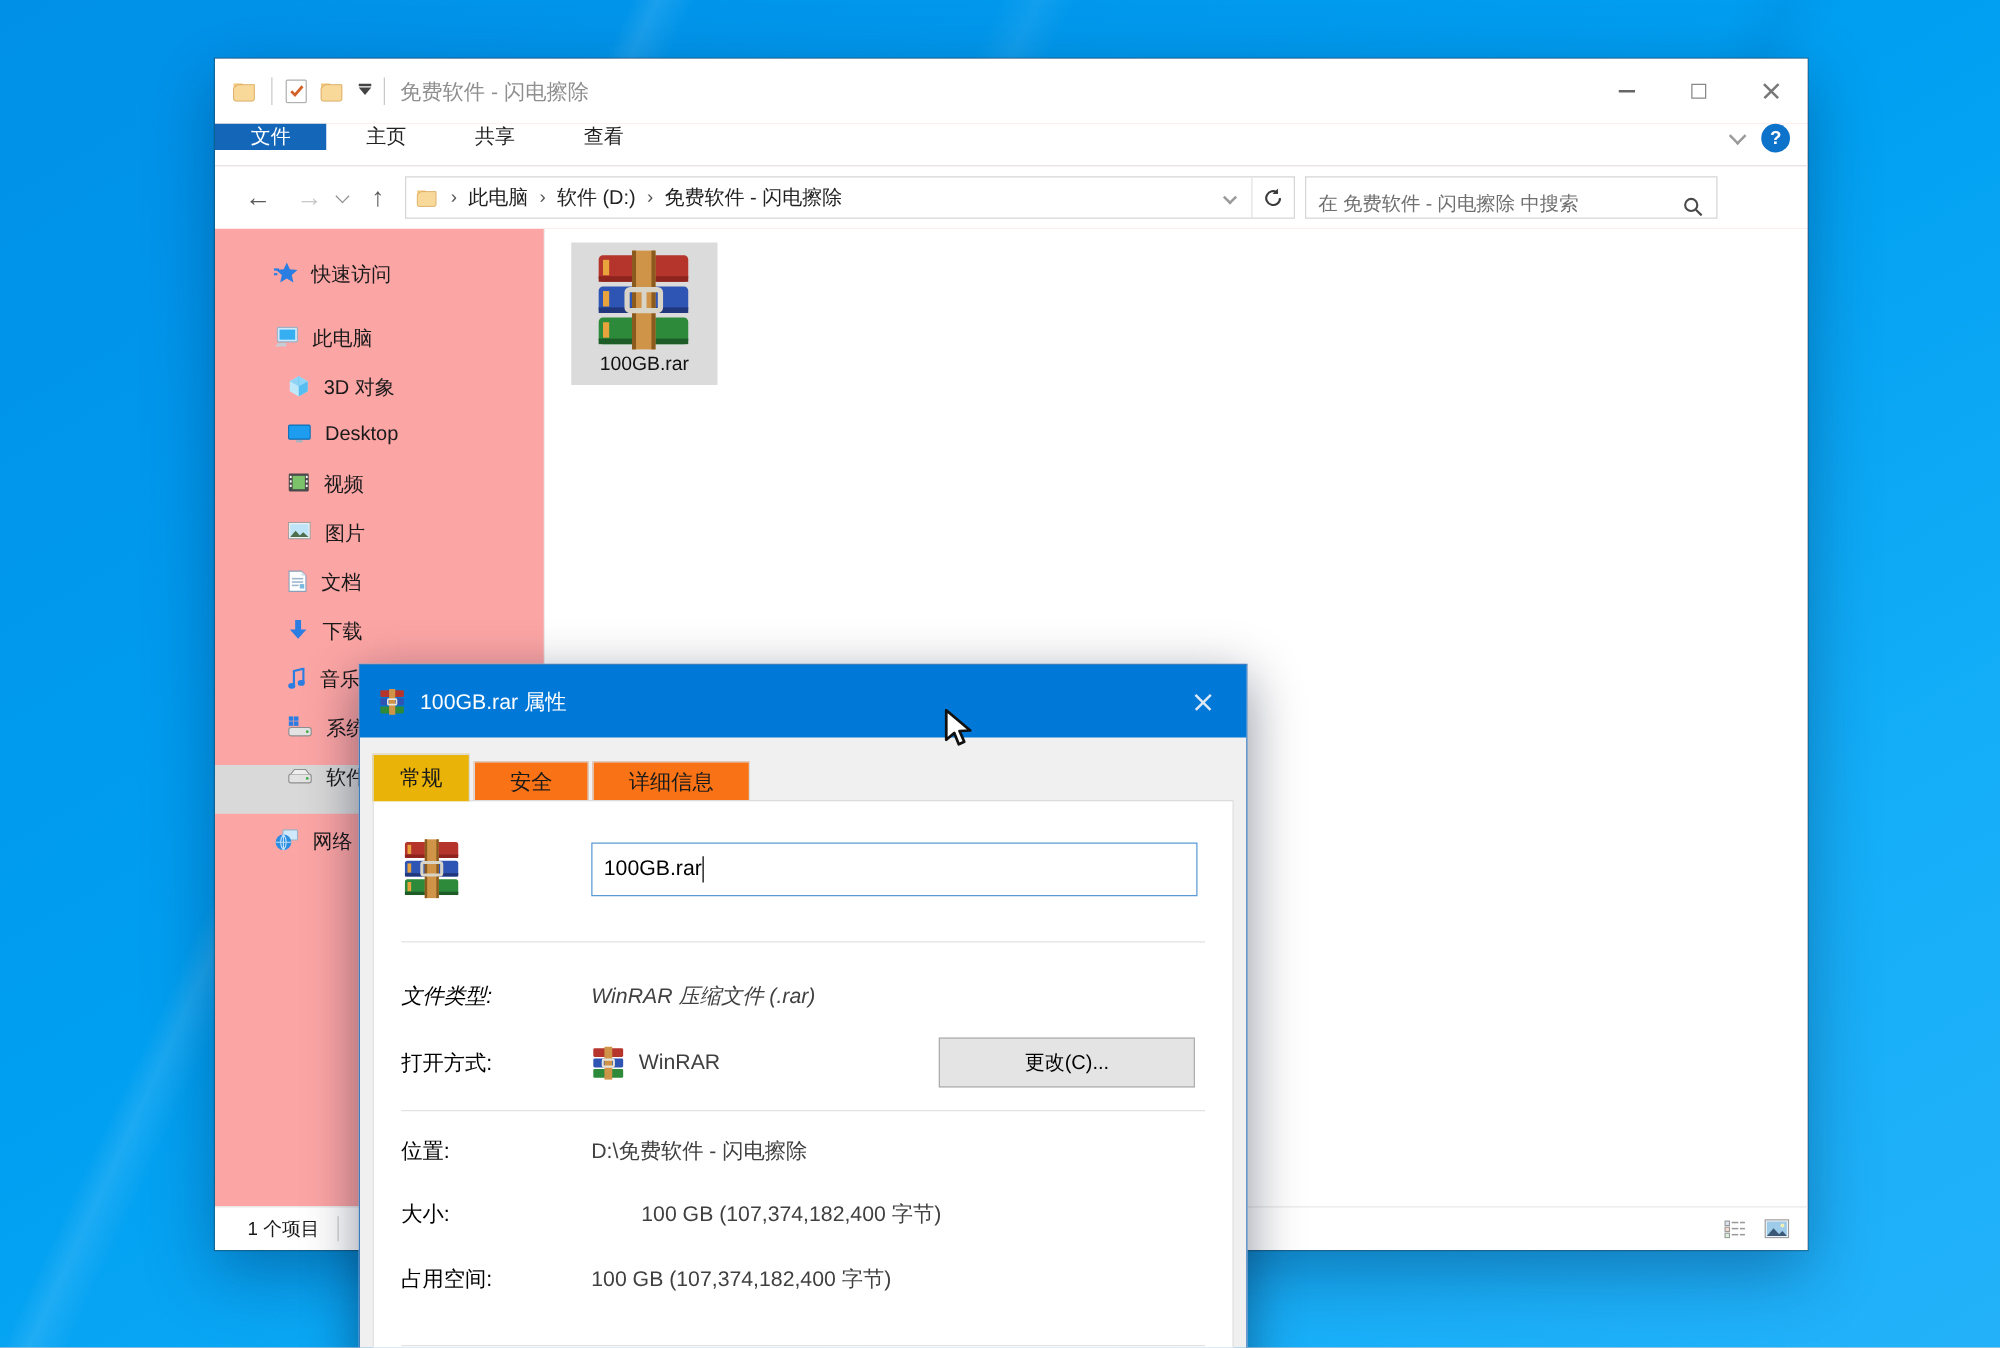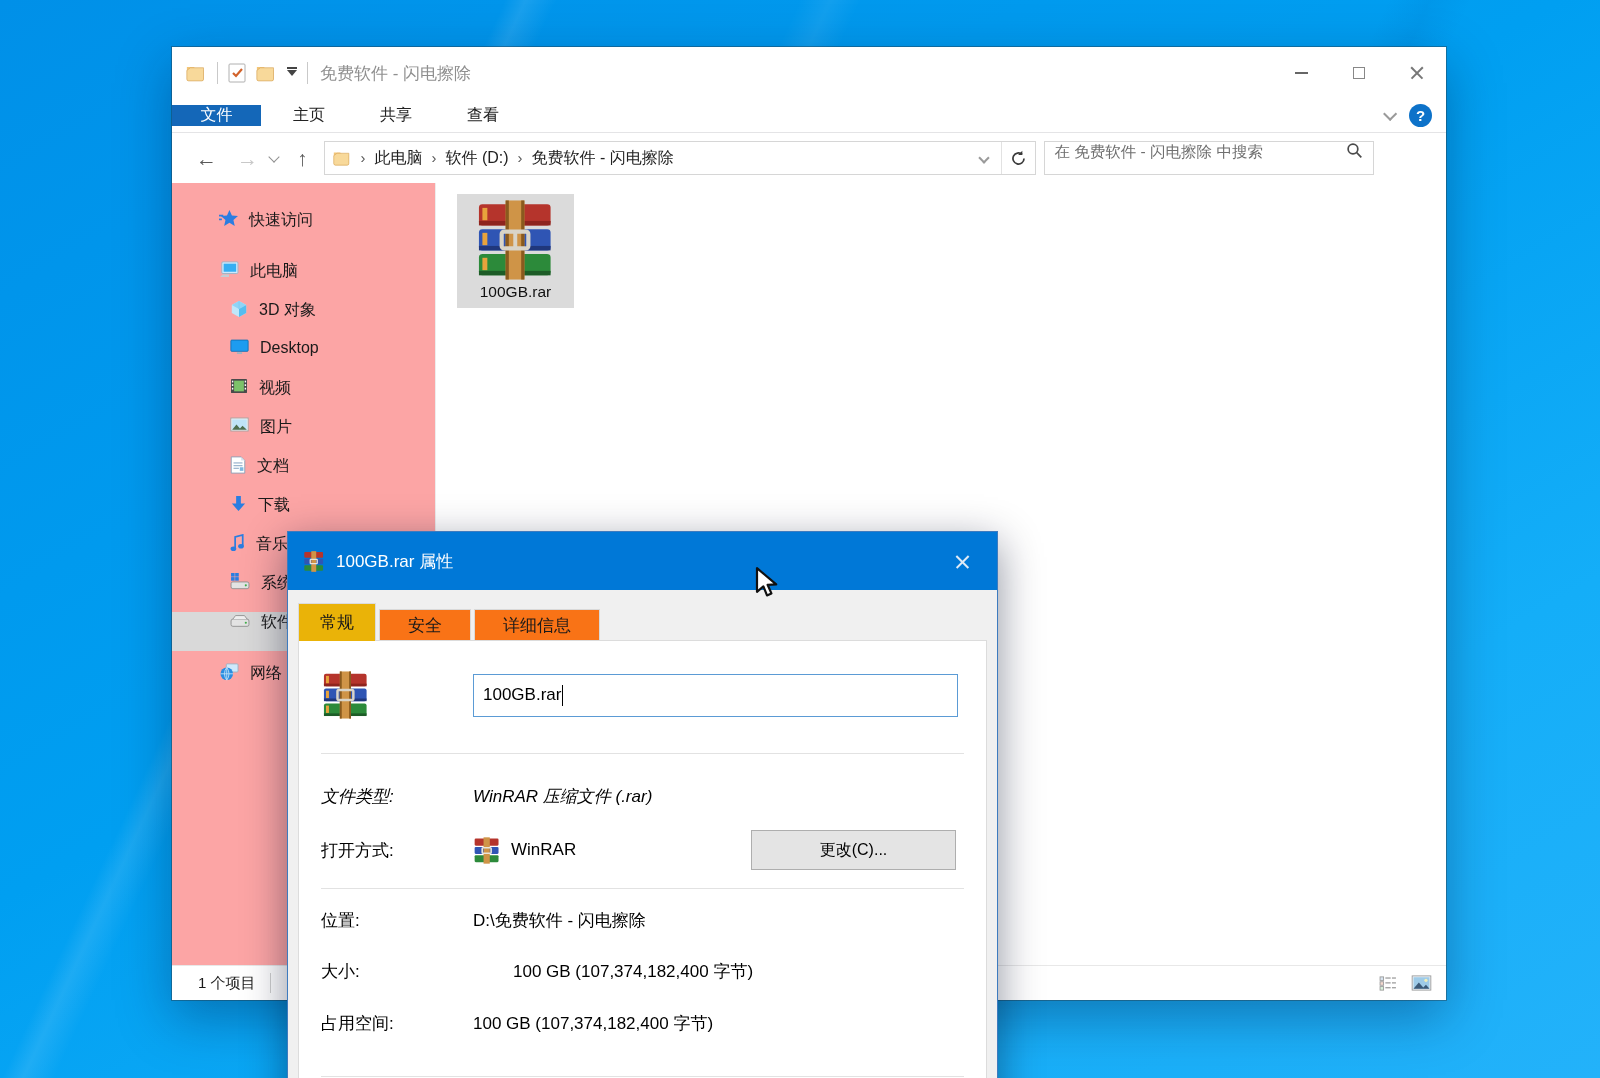--- a/index.html
+++ b/index.html
@@ -31,37 +31,37 @@
   .caret-down::before { content:""; position:absolute; left:-5px; top:-9px; width:10px; height:2px; background:#444; }
   .win-title { color:#8f8f8f; font-size:17px; margin-left:12px; white-space:nowrap; }
   .win-controls { margin-left:auto; display:flex; height:100%; }
   .win-btn { width:58px; height:100%; display:flex; align-items:center; justify-content:center; color:#444; }
   .min-glyph { width:13px; height:1.5px; background:#666; }
   .max-glyph { width:12px; height:12px; border:1.5px solid #888; }
   .close-glyph { position:relative; width:14px; height:14px; }
   .close-glyph::before,.close-glyph::after { content:""; position:absolute; left:-1px; top:6px; width:16px; height:1.5px; background:#777; }
   .close-glyph::before { transform:rotate(45deg);} .close-glyph::after { transform:rotate(-45deg);}
 
-  .ribbon-row { height:34px; display:flex; align-items:center; border-bottom:1px solid #e4e4e6; flex:none; background:#fff; }
+  .ribbon-row { height:34px; display:flex; align-items:flex-start; border-bottom:1px solid #e4e4e6; flex:none; background:#fff; }
   .tab-file { width:89px; background:#1467b8; color:#fff; font-size:16px; display:flex; align-items:center; justify-content:center; }
   .rtab { padding:0 23px; font-size:16px; color:#222; display:flex; align-items:center; margin-left:9px; }
   .ribbon-right { margin-left:auto; display:flex; align-items:center; gap:16px; padding-right:14px; }
   .chev { width:10px; height:10px; border-right:2px solid #9a9a9a; border-bottom:2px solid #9a9a9a; transform:rotate(45deg) translateY(-3px); }
   .help-circle { width:23px; height:23px; border-radius:50%; background:#0d72c9; color:#fff; font-size:15px; font-weight:bold; display:flex; align-items:center; justify-content:center; }
 
   .nav-row { height:50px; display:flex; align-items:center; padding:0 10px 0 14px; background:#fff; flex:none; }
   .nav-arrow { font-size:21px; color:#5a5a5a; padding:0 10px; line-height:1; }
   .nav-arrow.disabled { color:#c8c8c8; }
   .nav-chev-small { width:8px; height:8px; border-right:1.6px solid #909090; border-bottom:1.6px solid #909090; transform:rotate(45deg); margin:0 9px 3px 2px; }
   .addr-box { width:712px; height:34px; border:1px solid #d6d6d6; display:flex; align-items:center; padding-left:8px; margin-left:6px; font-size:16px; color:#222; }
   .crumb { padding:0 4px; white-space:nowrap; }
   .crumb-sep { color:#555; font-size:15px; padding:0 5px; transform:translateY(-1px); }
   .addr-right { margin-left:auto; display:flex; align-items:center; height:100%; }
   .addr-btn { width:34px; height:100%; display:flex; align-items:center; justify-content:center; border-left:1px solid #e2e2e2; }
-  .search-box { margin-left:8px; width:330px; height:34px; border:1px solid #d6d6d6; display:flex; align-items:flex-start; padding:0 10px; font-size:15.5px; color:#6f6f6f; }
+  .search-box { margin-left:8px; width:330px; height:34px; border:1px solid #d6d6d6; display:flex; align-items:flex-end; padding:0 10px; font-size:15.5px; color:#6f6f6f; }
 
   .ex-body { flex:1; display:flex; min-height:0; }
   .sidebar { width:264px; flex:none; padding-top:27px; border-right:1px solid #ededed; overflow:hidden; }
   .side-item { height:39px; display:flex; align-items:flex-start; gap:11px; padding-left:47px; font-size:16px; color:#1a1a1a; white-space:nowrap; }
   .side-item.child { padding-left:58px; }
   .side-item.selected { background:#d9d9d9; }
   .gap-sm { margin-top:12px; }
   .main-pane { flex:1; position:relative; background:#fff; }
   .file-item { position:absolute; left:21px; top:11px; width:117px; height:114px; background:#dbdbdb; display:flex; flex-direction:column; align-items:center; padding-top:6px; }
   .file-label { font-size:15.5px; color:#111; margin-top:3px; }
@@ -84,21 +84,21 @@
   .dlg-close-glyph { position:relative; width:15px; height:15px; }
   .dlg-close-glyph::before,.dlg-close-glyph::after { content:""; position:absolute; left:-1px; top:7px; width:17px; height:1.6px; background:#dfeaf6; }
   .dlg-close-glyph::before { transform:rotate(45deg);} .dlg-close-glyph::after { transform:rotate(-45deg);}
   .dlg-tabs { display:flex; align-items:flex-end; padding:13px 10px 0 10px; position:relative; z-index:2; }
   .dtab { font-size:17px; color:#1a1a1a; border:1px solid #d9d9d9; border-bottom:none; background:#f97316; padding:0 28px; height:31px; display:flex; align-items:center; }
   .dtab.active { background:#eab308; height:38px; padding:0 21px; margin-bottom:-1px; border-color:#dcdcdc; }
   .dtab + .dtab { margin-left:3px; }
   .dlg-content { margin:0 10px; background:#fff; border:1px solid #dcdcdc; flex:1; padding:28px 22px 0 22px; position:relative; }
   .drow { display:flex; align-items:center; }
   .dlabel { width:152px; flex:none; font-size:17px; color:#000; }
-  .dvalue { font-size:17px; color:#000000; display:flex; align-items:center; gap:10px; }
+  .dvalue { font-size:17px; color:#404040; display:flex; align-items:center; gap:10px; }
   .name-row { height:52px; }
   .icon-cell { width:152px; flex:none; display:flex; align-items:center; }
   .name-input { width:485px; height:43px; border:1px solid #5b9bd5; background:#fff; display:flex; align-items:center; padding-left:9px; font-size:17px; color:#000; }
   .text-caret { width:1px; height:21px; background:#000; margin-left:1px; }
   .dsep { height:1px; background:#e2e2e2; }
   .change-btn { margin-left:auto; margin-right:8px; width:205px; height:40px; background:#e4e4e4; border:1px solid #aeaeae; font-size:16px; color:#000; display:flex; align-items:center; justify-content:center; }
 
   .mouse-cursor { position:absolute; left:755px; top:567px; z-index:30; }
   svg { display:block; }
 </style>

